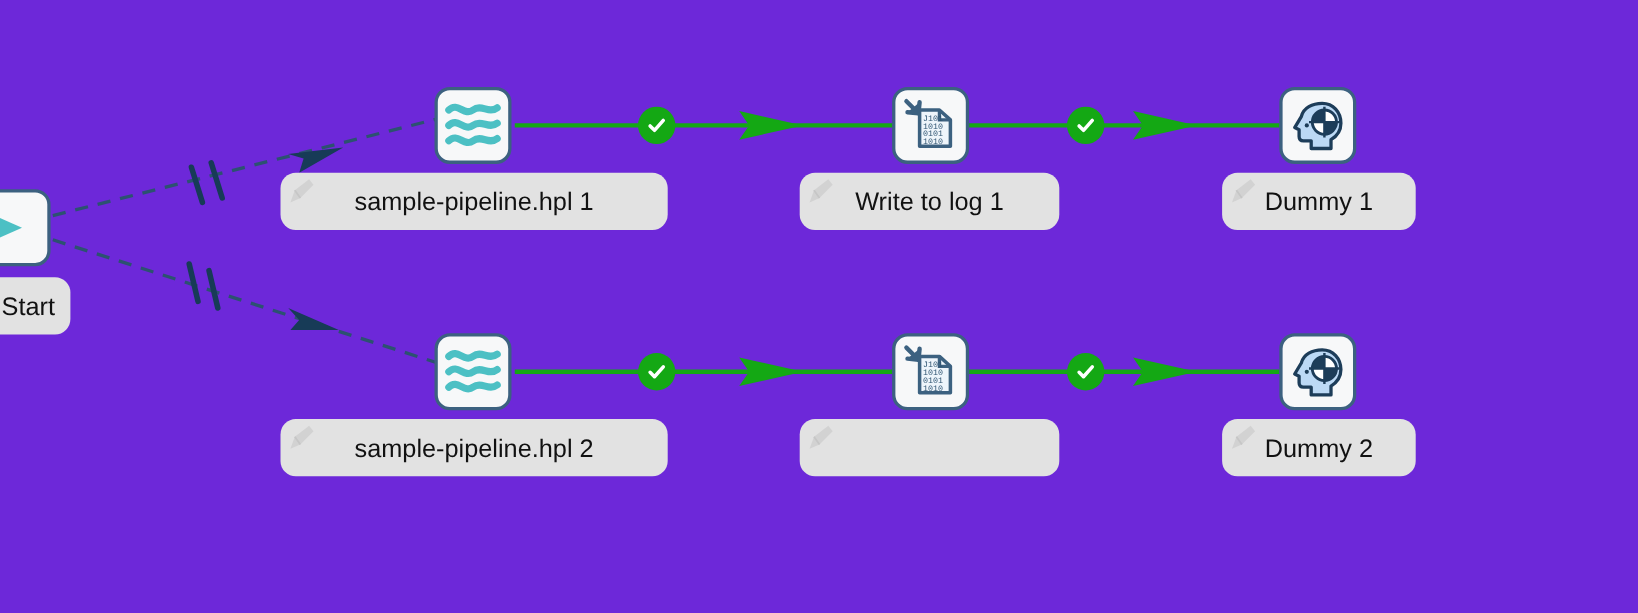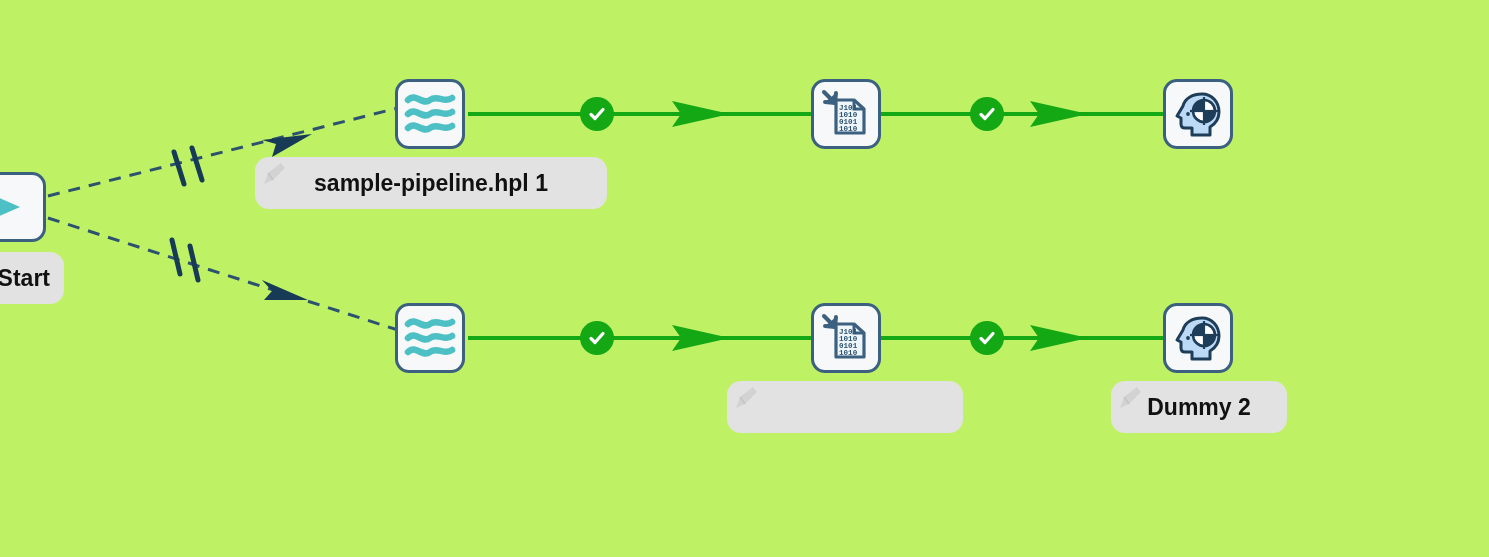--- a/index.html
+++ b/index.html
@@ -7,23 +7,22 @@
     padding: 0;
     background: #ececec;
   }
   body {
     font-family: "Liberation Sans", sans-serif;
   }
   #canvas {
     position: relative;
     width: 1489px;
     height: 557px;
-    background: #bef264;
+    background: #6d28d9;
     overflow: hidden;
-    font-weight: bold;
   }
   #edges {
     position: absolute;
     left: 0;
     top: 0;
     width: 1489px;
     height: 557px;
     pointer-events: none;
   }
 
@@ -258,22 +257,43 @@
   </div>
 
   <div class="label" style="left:255px; top:157px; width:352px;">
     <svg class="pencil" viewBox="0 0 26 26">
       <path d="M3,23 L7,12 L20,2 L24,7 L12,19 Z" fill="#d2d2d2"></path>
       <path d="M7,12 L12,19" stroke="#c6c6c6" stroke-width="1.6" fill="none"></path>
     </svg>
     <span>sample-pipeline.hpl 1</span>
   </div>
 
-
-
+  <div class="label" style="left:727px; top:157px; width:236px;">
+    <svg class="pencil" viewBox="0 0 26 26">
+      <path d="M3,23 L7,12 L20,2 L24,7 L12,19 Z" fill="#d2d2d2"></path>
+      <path d="M7,12 L12,19" stroke="#c6c6c6" stroke-width="1.6" fill="none"></path>
+    </svg>
+    <span>Write to log 1</span>
+  </div>
+
+  <div class="label" style="left:1111px; top:157px; width:176px;">
+    <svg class="pencil" viewBox="0 0 26 26">
+      <path d="M3,23 L7,12 L20,2 L24,7 L12,19 Z" fill="#d2d2d2"></path>
+      <path d="M7,12 L12,19" stroke="#c6c6c6" stroke-width="1.6" fill="none"></path>
+    </svg>
+    <span>Dummy 1</span>
+  </div>
+
+  <div class="label" style="left:255px; top:381px; width:352px;">
+    <svg class="pencil" viewBox="0 0 26 26">
+      <path d="M3,23 L7,12 L20,2 L24,7 L12,19 Z" fill="#d2d2d2"></path>
+      <path d="M7,12 L12,19" stroke="#c6c6c6" stroke-width="1.6" fill="none"></path>
+    </svg>
+    <span>sample-pipeline.hpl 2</span>
+  </div>
 
   <div class="label" style="left:727px; top:381px; width:236px;">
     <svg class="pencil" viewBox="0 0 26 26">
       <path d="M3,23 L7,12 L20,2 L24,7 L12,19 Z" fill="#d2d2d2"></path>
       <path d="M7,12 L12,19" stroke="#c6c6c6" stroke-width="1.6" fill="none"></path>
     </svg>
   </div>
 
   <div class="label" style="left:1111px; top:381px; width:176px;">
     <svg class="pencil" viewBox="0 0 26 26">

